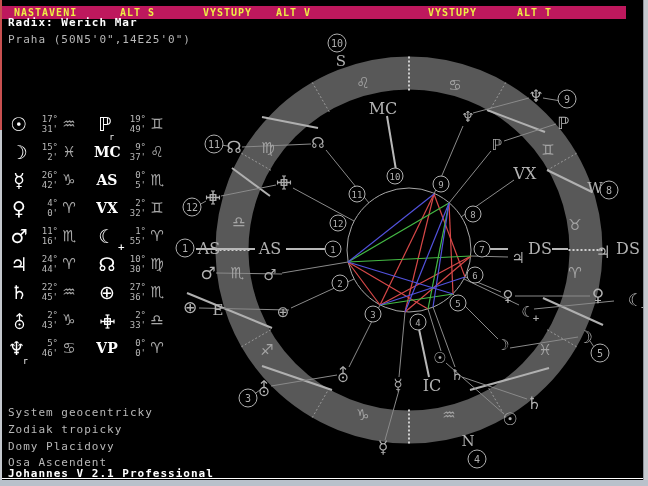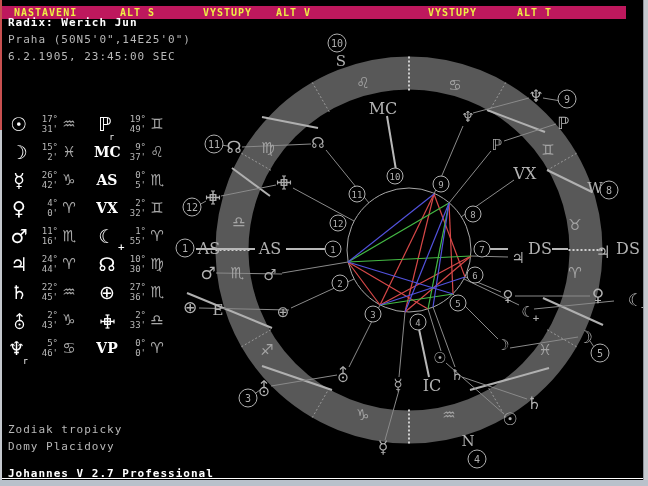--- a/index.html
+++ b/index.html
@@ -58,23 +58,22 @@
 
   <div class="menubar">
     <span class="mi m0">NASTAVENI</span>
     <span class="mi m0h">ALT S</span>
     <span class="mi m1">VYSTUPY</span>
     <span class="mi m1h">ALT V</span>
     <span class="mi m2">VYSTUPY</span>
     <span class="mi m2h">ALT T</span>
   </div>
 
-  <div class="txt bold" style="top:16px">Radix: Werich Jun</div>
+  <div class="txt bold" style="top:16px">Radix: Werich Mar</div>
   <div class="txt" style="top:33px">Praha (50N5'0",14E25'0")</div>
-  <div class="txt" style="top:50px">6.2.1905, 23:45:00 SEC</div>
 
   <div id="ptable">
       <div class="prow" style="top: 0px;">
         <span class="pcell c0">
           <span class="pglyph">☉</span>
           <span class="pdeg">17°<br>31'</span>
           <span class="psign">♒</span>
         </span>
         <span class="pcell c1">
           <span class="pglyph">ℙ<sub class="retro">r</sub></span>
@@ -294,22 +293,24 @@
           <line x1="5.5" y1="14" x2="9.5" y2="14" stroke="currentColor" stroke-width="1.2"></line>
           <line x1="1" y1="5.5" x2="1" y2="9.5" stroke="currentColor" stroke-width="1.2"></line>
           <line x1="14" y1="5.5" x2="14" y2="9.5" stroke="currentColor" stroke-width="1.2"></line>
         </svg></span><span class="waxis w-el" style="left: 209px; top: 248px;">AS</span><span class="wglyph w-el" style="left: 208px; top: 273px;">♂</span><span class="wglyph w-el" style="left: 190px; top: 307px;">⊕</span><span class="wglyph w-el" style="left: 264px; top: 388px;"><svg width="13" height="17" viewBox="0 0 13 17" style="vertical-align:-3px">
           <circle cx="6.5" cy="11.5" r="4" fill="none" stroke="currentColor" stroke-width="1.3"></circle>
           <circle cx="6.5" cy="11.5" r="1.1" fill="currentColor"></circle>
           <line x1="6.5" y1="7.5" x2="6.5" y2="1" stroke="currentColor" stroke-width="1.3"></line>
           <polyline points="3.5,3.5 6.5,0.8 9.5,3.5" fill="none" stroke="currentColor" stroke-width="1.3"></polyline>
         </svg></span><span class="wglyph w-el" style="left: 383px; top: 447px;">☿</span><span class="wglyph w-el" style="left: 510px; top: 419px;">☉</span><span class="wglyph w-el" style="left: 534px; top: 403px;">♄</span><span class="wglyph w-el" style="left: 585px; top: 337px;">☽</span><span class="wglyph w-el" style="left: 598px; top: 295px;">♀</span><span class="wglyph lil w-el" style="left: 622px; top: 300px;">☾<i class="lx">+</i></span><span class="wglyph w-el" style="left: 603px; top: 252px;">♃</span><span class="waxis w-el" style="left: 628px; top: 248px;">DS</span><span class="wglyph w-el" style="left: 563px; top: 123px;">ℙ</span><span class="wglyph w-el" style="left: 536px; top: 96px;">♆</span></div>
 
+  <div class="txt" style="top:406px">System geocentricky</div>
   <div class="txt" style="top:440px">Domy Placidovy</div>
   <div class="txt" style="top:423px">Zodiak tropicky</div>
-  <div class="txt bold" style="top:467px">Johannes V 2.7 Professional</div>
+  <div class="txt" style="top:456px">Osa Ascendent</div>
+  <div class="txt bold" style="top:467px">Johannes V 2.1 Professional</div>
 
   <div class="bottom-white-line"></div>
   <div class="edge-left-red"></div>
   <div class="edge-left-gray"></div>
   <div class="edge-right"></div>
   <div class="edge-bottom"></div>
 </div>
 
 </body></html>

